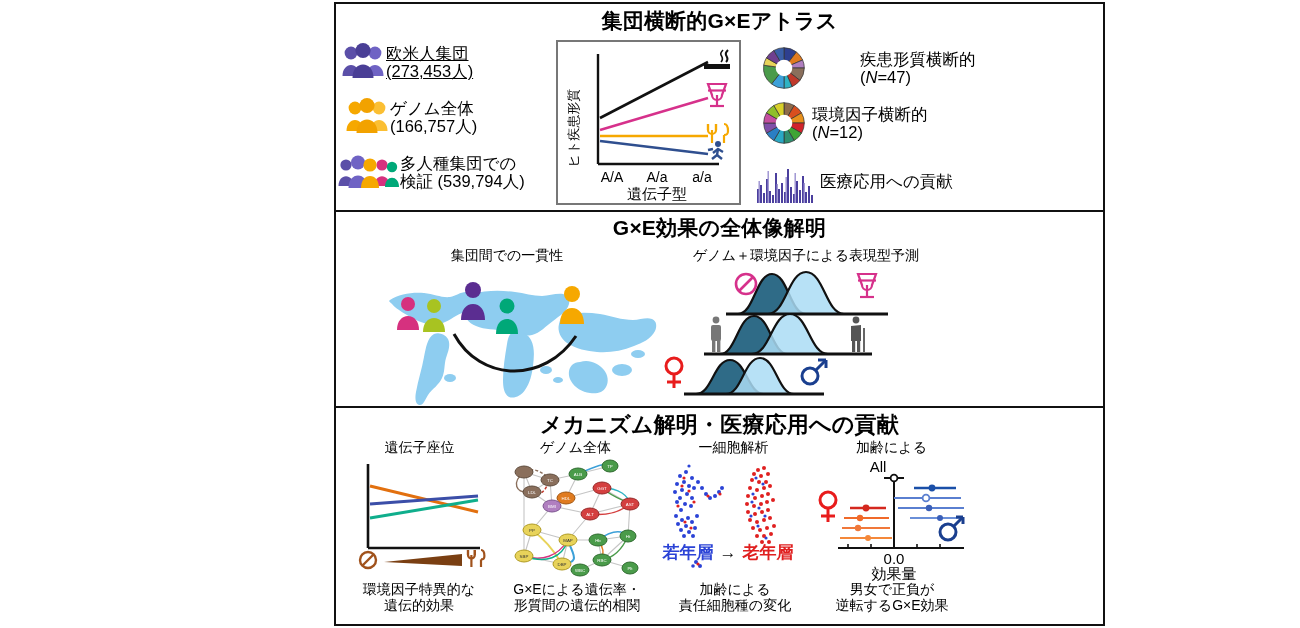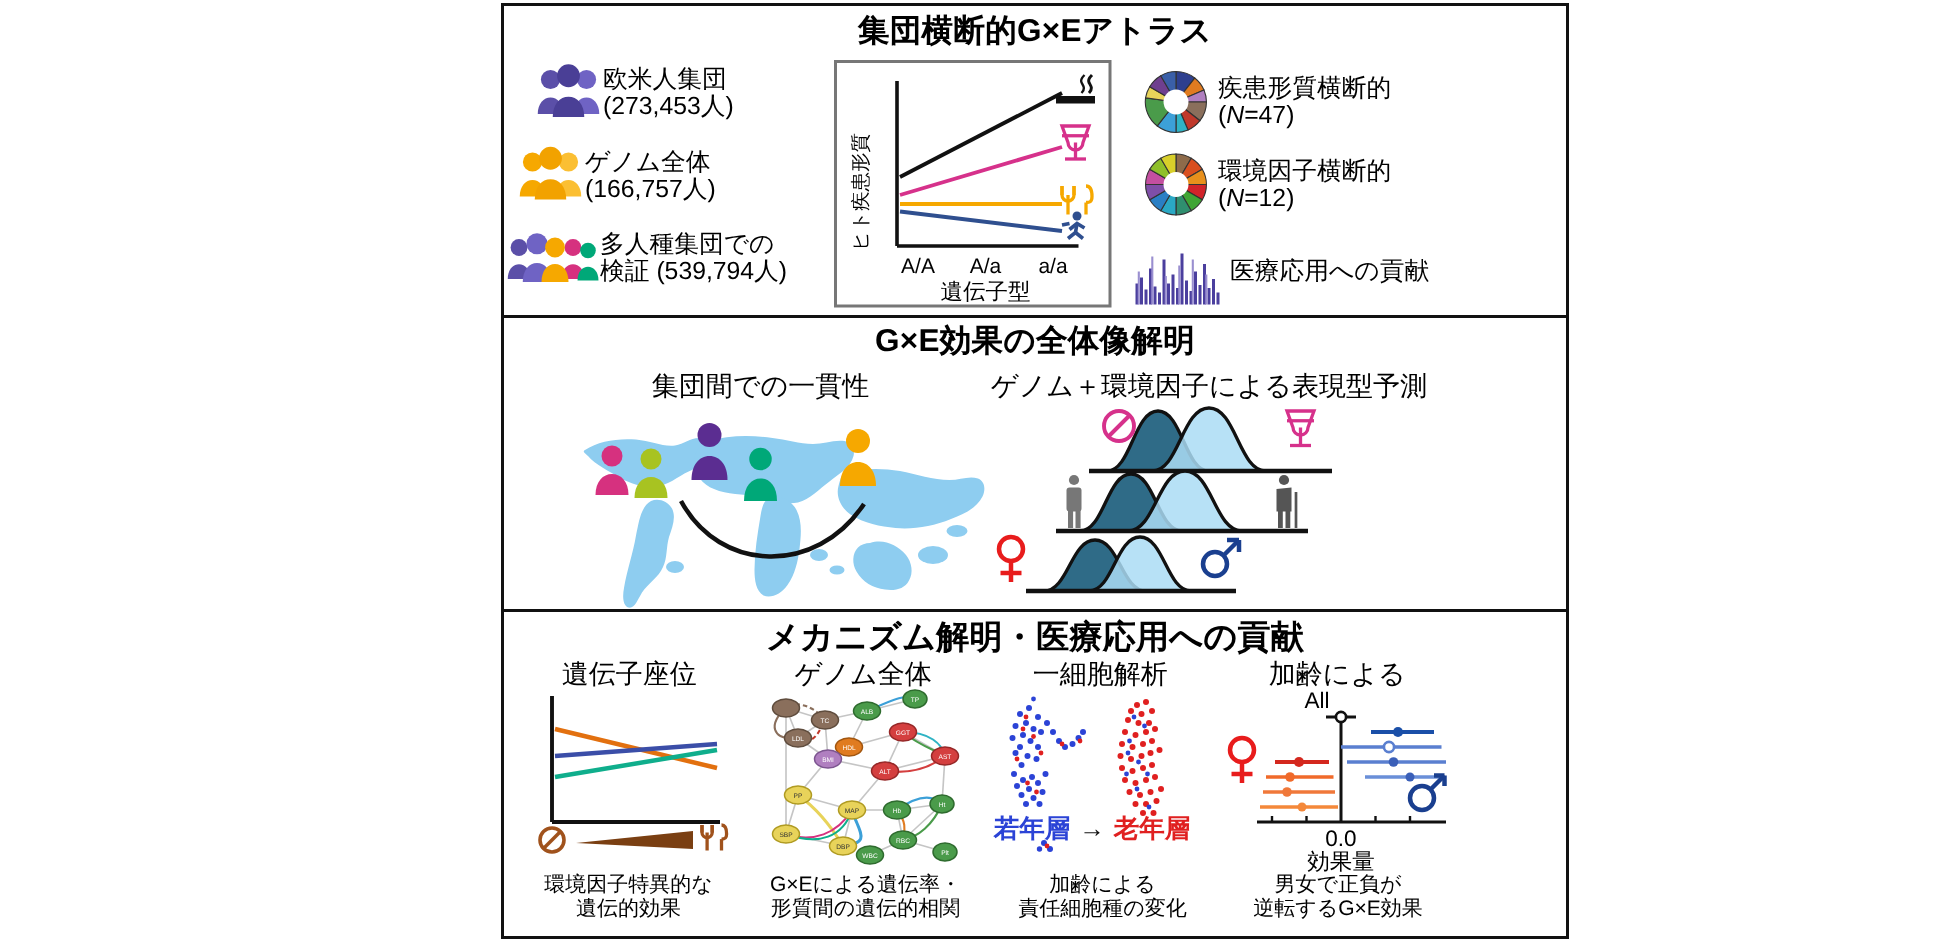--- a/index.html
+++ b/index.html
@@ -1,40 +1,40 @@
 <!DOCTYPE html>
 <html><head>
 <meta charset="utf-8">
 <style>
   html,body{margin:0;padding:0;background:#ffffff;}
   body{width:1300px;height:628px;font-family:"Liberation Sans","DejaVu Sans",sans-serif;color:#000;}
   #fig{position:relative;width:1300px;height:628px;background:#fff;}
-  .frame{position:absolute;left:334px;top:2px;width:712px;height:624px;border:2px solid #111;box-sizing:border-box;background:#fff;padding-left:11px;}
+  .frame{position:absolute;left:334px;top:2px;width:771px;height:624px;border:2px solid #111;box-sizing:border-box;background:#fff;padding-left:11px;}
   .panel{position:absolute;left:0;width:100%;box-sizing:border-box;}
   .panel.sep{border-top:2px solid #111;}
   .ptitle{text-align:center;font-weight:bold;font-size:21px;letter-spacing:.2px;line-height:1.05;}
-  .sub{font-size:18px;text-align:center;line-height:1.1;}
+  .sub{font-size:14px;text-align:center;line-height:1.1;}
   .cap{font-size:14px;text-align:center;line-height:1.14;}
   .abs{position:absolute;}
   .row{display:flex;align-items:center;}
   .lbl{font-size:16.5px;line-height:1.12;white-space:nowrap;}
   .lbl i{font-style:italic;}
   svg{display:block;overflow:visible;}
   .axtxt{font-size:13px;}
 </style>
 </head>
 <body>
 
 <div id="fig">
   <div class="frame">
 
     <div class="panel" style="top:0;height:206px;">
       <div class="ptitle" style="margin-top:6px;">集団横断的G×Eアトラス</div>
 
-      <div class="abs row" style="left:20px;top:38px;width:195px;">
+      <div class="abs row" style="left:4px;top:38px;width:195px;text-decoration:underline;">
         <span style="width:46px;">
           <svg width="46" height="40" viewBox="0 0 46 40">
             <circle cx="11" cy="11" r="6.4" fill="#5b4fa8"></circle>
               <path d="M2.5 34c0-7 4-11 8.5-11s8.5 4 8.5 11z" fill="#5b4fa8"></path>
             <circle cx="35" cy="11" r="6.4" fill="#6f63c4"></circle>
               <path d="M26.5 34c0-7 4-11 8.5-11s8.5 4 8.5 11z" fill="#6f63c4"></path>
             <circle cx="23" cy="8.5" r="7.6" fill="#4a3f96"></circle>
               <path d="M12.5 36c0-8.5 4.7-13.5 10.5-13.5S33.5 27.5 33.5 36z" fill="#4a3f96"></path>
           </svg>
         </span>
@@ -117,21 +117,21 @@
               <path d="M161 115l5 4"></path>
               <path d="M152 110l5-1"></path>
           </g>
           <text x="56" y="142" font-size="14" font-family="'Liberation Sans',sans-serif" text-anchor="middle">A/A</text>
           <text x="101" y="142" font-size="14" font-family="'Liberation Sans',sans-serif" text-anchor="middle">A/a</text>
           <text x="146" y="142" font-size="14" font-family="'Liberation Sans',sans-serif" text-anchor="middle">a/a</text>
           <text x="101" y="159" font-size="15" font-family="'Liberation Sans',sans-serif" text-anchor="middle">遺伝子型</text>
         </svg>
       </div>
 
-      <div class="abs row" style="left:424px;top:40px;">
+      <div class="abs row" style="left:424px;top:40px;gap:48px;">
         <span style="width:52px;">
           <svg width="48" height="48" viewBox="-26 -26 52 52">
             <g stroke="#333" stroke-width="0.8">
               <path d="M0 0 L0 -22 A22 22 0 0 1 13.5 -17.3 Z" fill="#2e3f8f"></path>
               <path d="M0 0 L13.5 -17.3 A22 22 0 0 1 20.2 -8.7 Z" fill="#e07b20"></path>
               <path d="M0 0 L20.2 -8.7 A22 22 0 0 1 22 0 Z" fill="#b07fc0"></path>
               <path d="M0 0 L22 0 A22 22 0 0 1 17.3 13.5 Z" fill="#8a6f5c"></path>
               <path d="M0 0 L17.3 13.5 A22 22 0 0 1 8.7 20.2 Z" fill="#c0392b"></path>
               <path d="M0 0 L8.7 20.2 A22 22 0 0 1 0 22 Z" fill="#2fb3c4"></path>
               <path d="M0 0 L0 22 A22 22 0 0 1 -13.5 17.3 Z" fill="#3ca0d8"></path>

